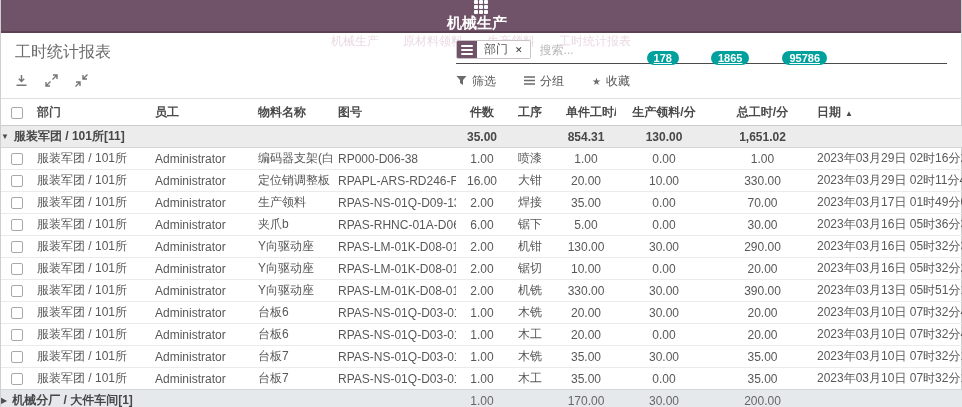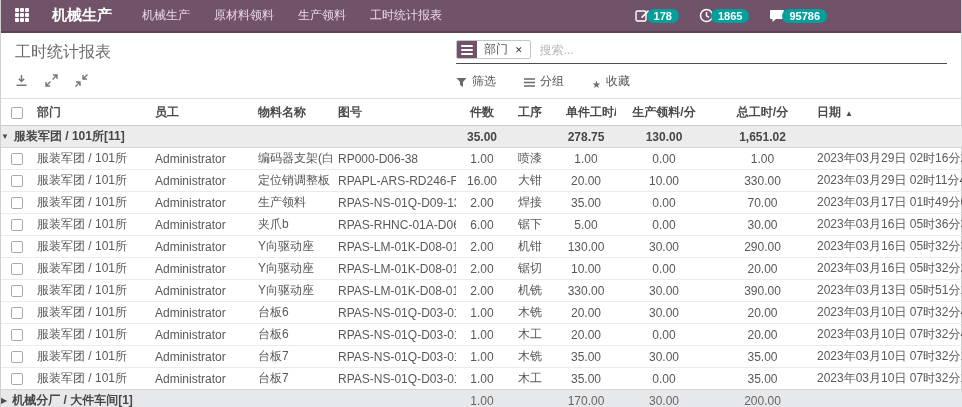--- a/index.html
+++ b/index.html
@@ -6,53 +6,53 @@
   html,body { margin:0; padding:0; }
   body {
     width:962px; height:407px; overflow:hidden; background:#fff;
     font-family:"Liberation Sans","DejaVu Sans",sans-serif; font-size:12px; color:#555;
   }
   .viewport { width:962px; height:407px; border:1px solid #cfcfcf; border-top:none; }
 
   
   .topbar {
     height:33px; background:#715369; border-bottom:2px solid #5c4153;
-    display:flex; align-items:center; padding:0 14px;
+    display:flex; align-items:center; padding:0 14px;flex-direction:column;
   }
   .apps-icon { width:15px; height:15px; display:grid; grid-template-columns:repeat(3,4px);
     grid-template-rows:repeat(3,4px); gap:1px; cursor:pointer; }
   .apps-icon i { background:#fff; border-radius:1px; }
   .brand { color:#fff; font-size:15px; font-weight:bold; margin:0 30px 0 22px; white-space:nowrap; }
   .menu { display:flex; gap:24px; }
   .menu span { color:#ead9e4; font-size:12px; cursor:pointer; white-space:nowrap; }
   .topbar-right { margin-left:auto; display:flex; align-items:center; gap:20px; padding-right:120px; }
   .sysicon { display:flex; align-items:center; cursor:pointer; }
   .sysicon svg { display:block; }
   .badge { background:#00A09D; color:#fff; font-size:11px; font-weight:bold;
-    border-radius:9px; padding:1px 7px; margin-left:-3px; position:relative; }
+    border-radius:9px; padding:1px 7px; margin-left:-3px; position:relative;text-decoration:underline; }
 
   
   .control { padding:7px 14px 0 14px; background:#fff; }
   .cp-row1 { display:flex; align-items:flex-start; }
   .page-title { width:441px; font-size:16px; color:#6a6a6a; padding-top:2px; }
   .search { flex:1; display:flex; align-items:center; border-bottom:1px solid #4c4c4c; padding-bottom:4px; }
   .facet { display:flex; align-items:stretch; border:1px solid #c9c2c7; border-radius:2px; height:19px; overflow:hidden; }
   .facet-icon { width:20px; background:#715369; display:flex; flex-direction:column; justify-content:center; gap:2px; padding:0 4px; }
   .facet-icon i { height:2px; background:#fff; border-radius:1px; }
   .facet-label { display:flex; align-items:center; gap:7px; padding:0 7px; background:#fff; color:#555; }
   .facet-x { font-size:9px; color:#333; font-weight:bold; cursor:pointer; }
   .search-input { flex:1; border:0; outline:0; font:12px "Liberation Sans","DejaVu Sans",sans-serif;
     color:#0f766e; padding:0 9px; background:transparent; }
   .search-input::placeholder { color:#b9b9b9; }
 
   .cp-row2 { display:flex; align-items:center; margin-top:9px; padding-bottom:8px; }
   .view-tools { width:441px; display:flex; gap:17px; align-items:center; }
   .tool-btn { cursor:pointer; display:flex; align-items:center; color:#767676; }
   .search-tools { flex:1; display:flex; gap:28px; align-items:center; }
-  .cp-btn { display:flex; align-items:flex-end; gap:5px; color:#565656; cursor:pointer; font-size:12px; }
+  .cp-btn { display:flex; align-items:center; gap:5px; color:#565656; cursor:pointer; font-size:12px; }
   .cp-btn .glyph { font-size:10px; color:#6b6b6b; }
 
   
   table { width:962px; border-collapse:collapse; table-layout:fixed; }
   thead th { height:27px; border-top:1px solid #dedede; border-bottom:1px solid #cccccc;
     font-weight:bold; color:#4a4a4a; text-align:left; padding:0 4px; white-space:nowrap; overflow:hidden; cursor:pointer; }
   th.num, td.num { text-align:center; padding-right:10px; }
   tbody td { height:22px; padding:0 4px; border-top:1px solid #ebebeb;
     white-space:nowrap; overflow:hidden; color:#585858; }
   tr.group-row td { background:#ececec; border-top:1px solid #d6d6d6; border-bottom:1px solid #d6d6d6;
@@ -217,21 +217,21 @@
         <th>
           <span>日期</span><span class="sort-ind">▲</span>
         </th>
       </tr>
     </thead>
     <tbody>
         <tr class="group-row">
           <td class="group-label" colspan="5"><span class="caret">▼</span>服装军团 / 101所[11]</td>
           <td class="num">35.00</td>
           <td></td>
-          <td class="num">278.75</td>
+          <td class="num">854.31</td>
           <td class="num">130.00</td>
           <td class="num">1,651.02</td>
           <td></td>
         </tr>
         <tr class="data-row">
           <td class="cb-cell"><span class="checkbox"></span></td>
           <td>服装军团 / 101所</td>
           <td>Administrator</td>
           <td>编码器支架(白色)</td>
           <td>RP000-D06-38</td>

